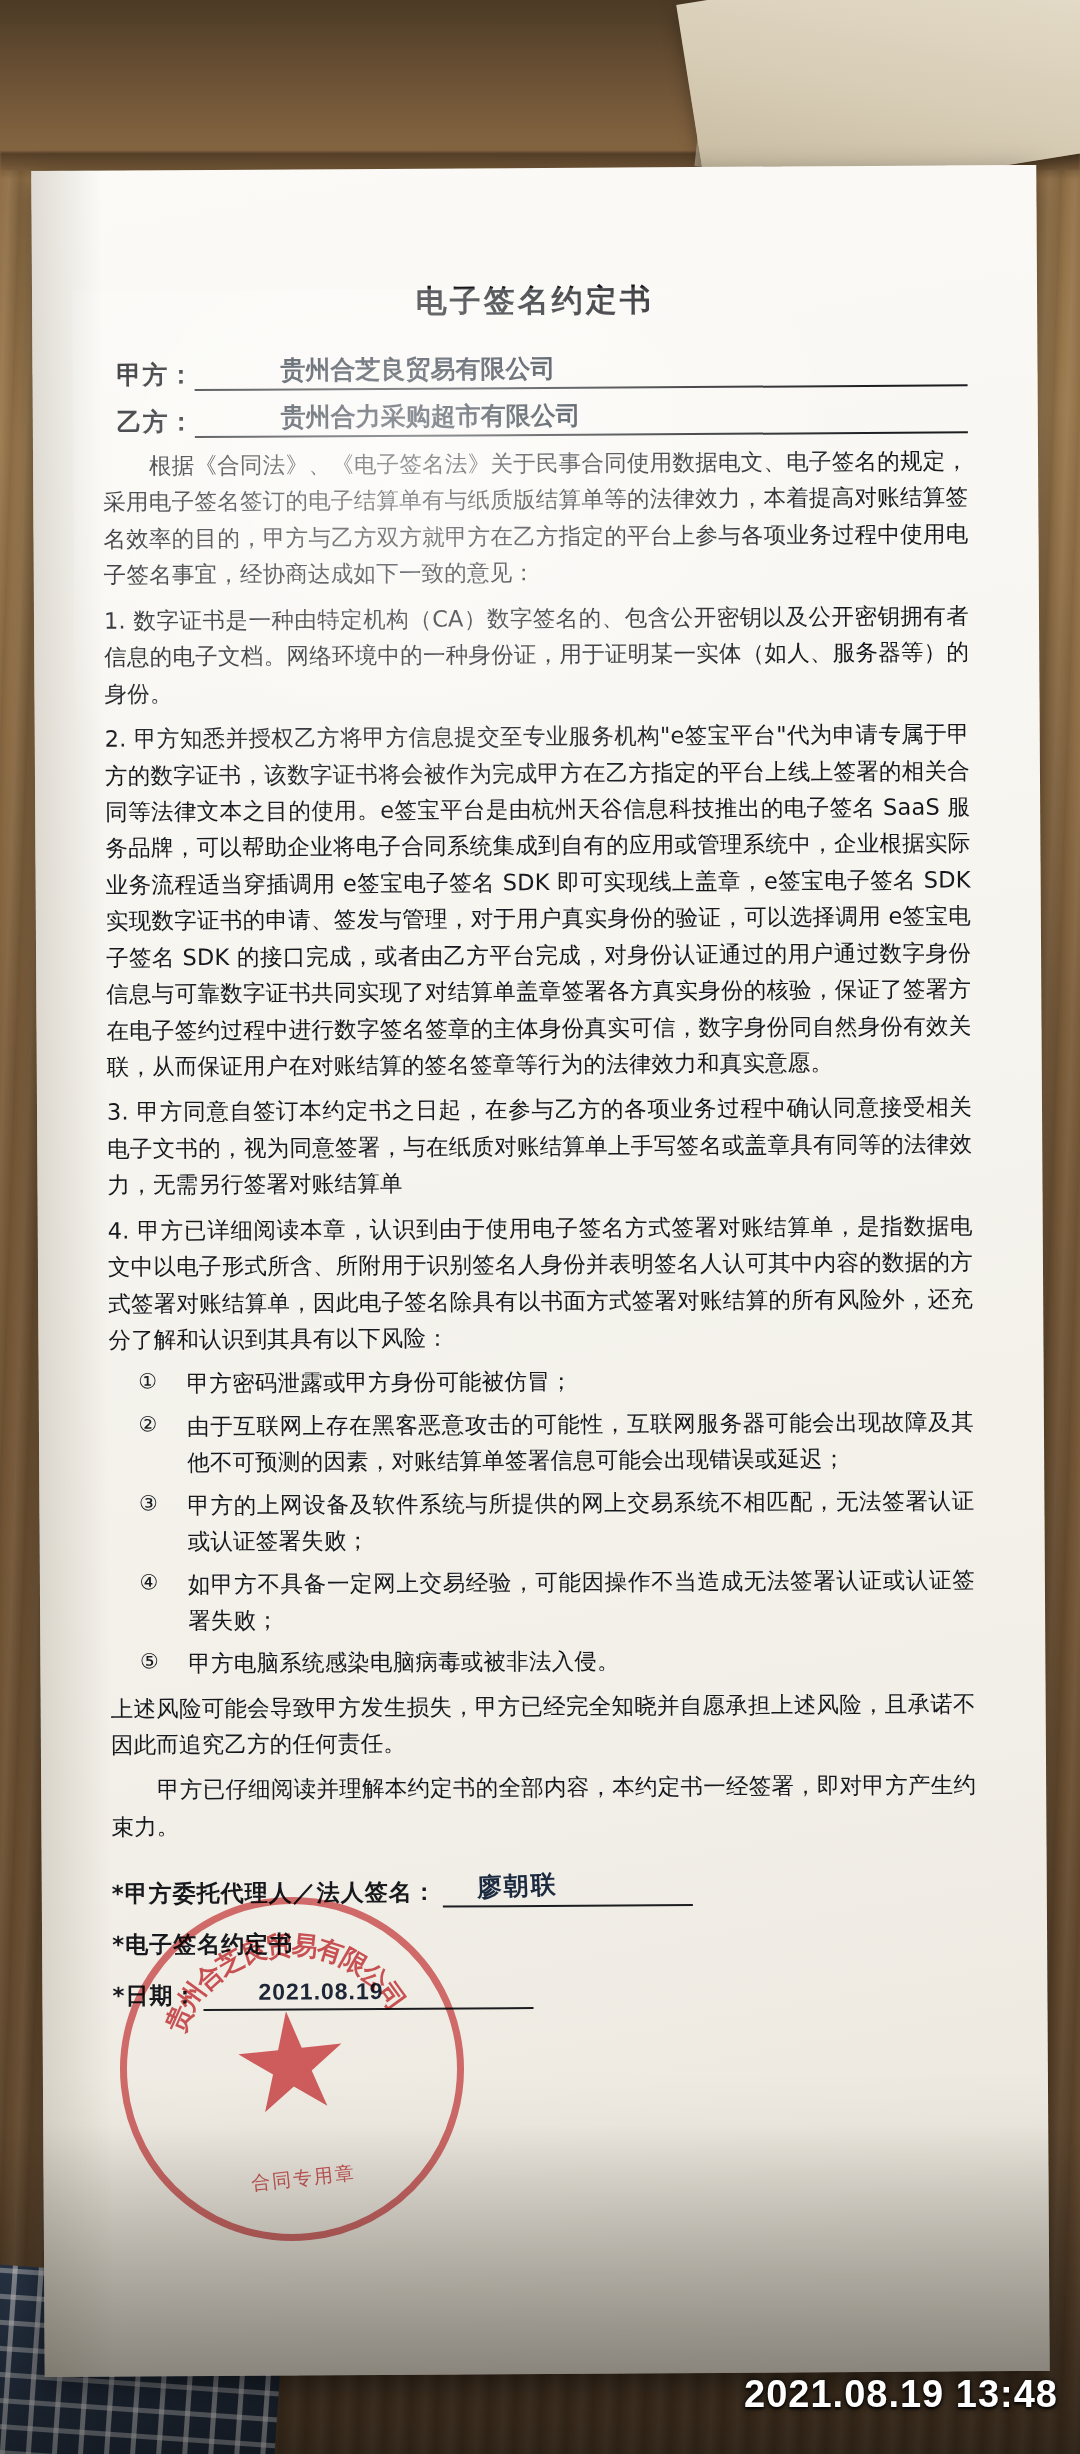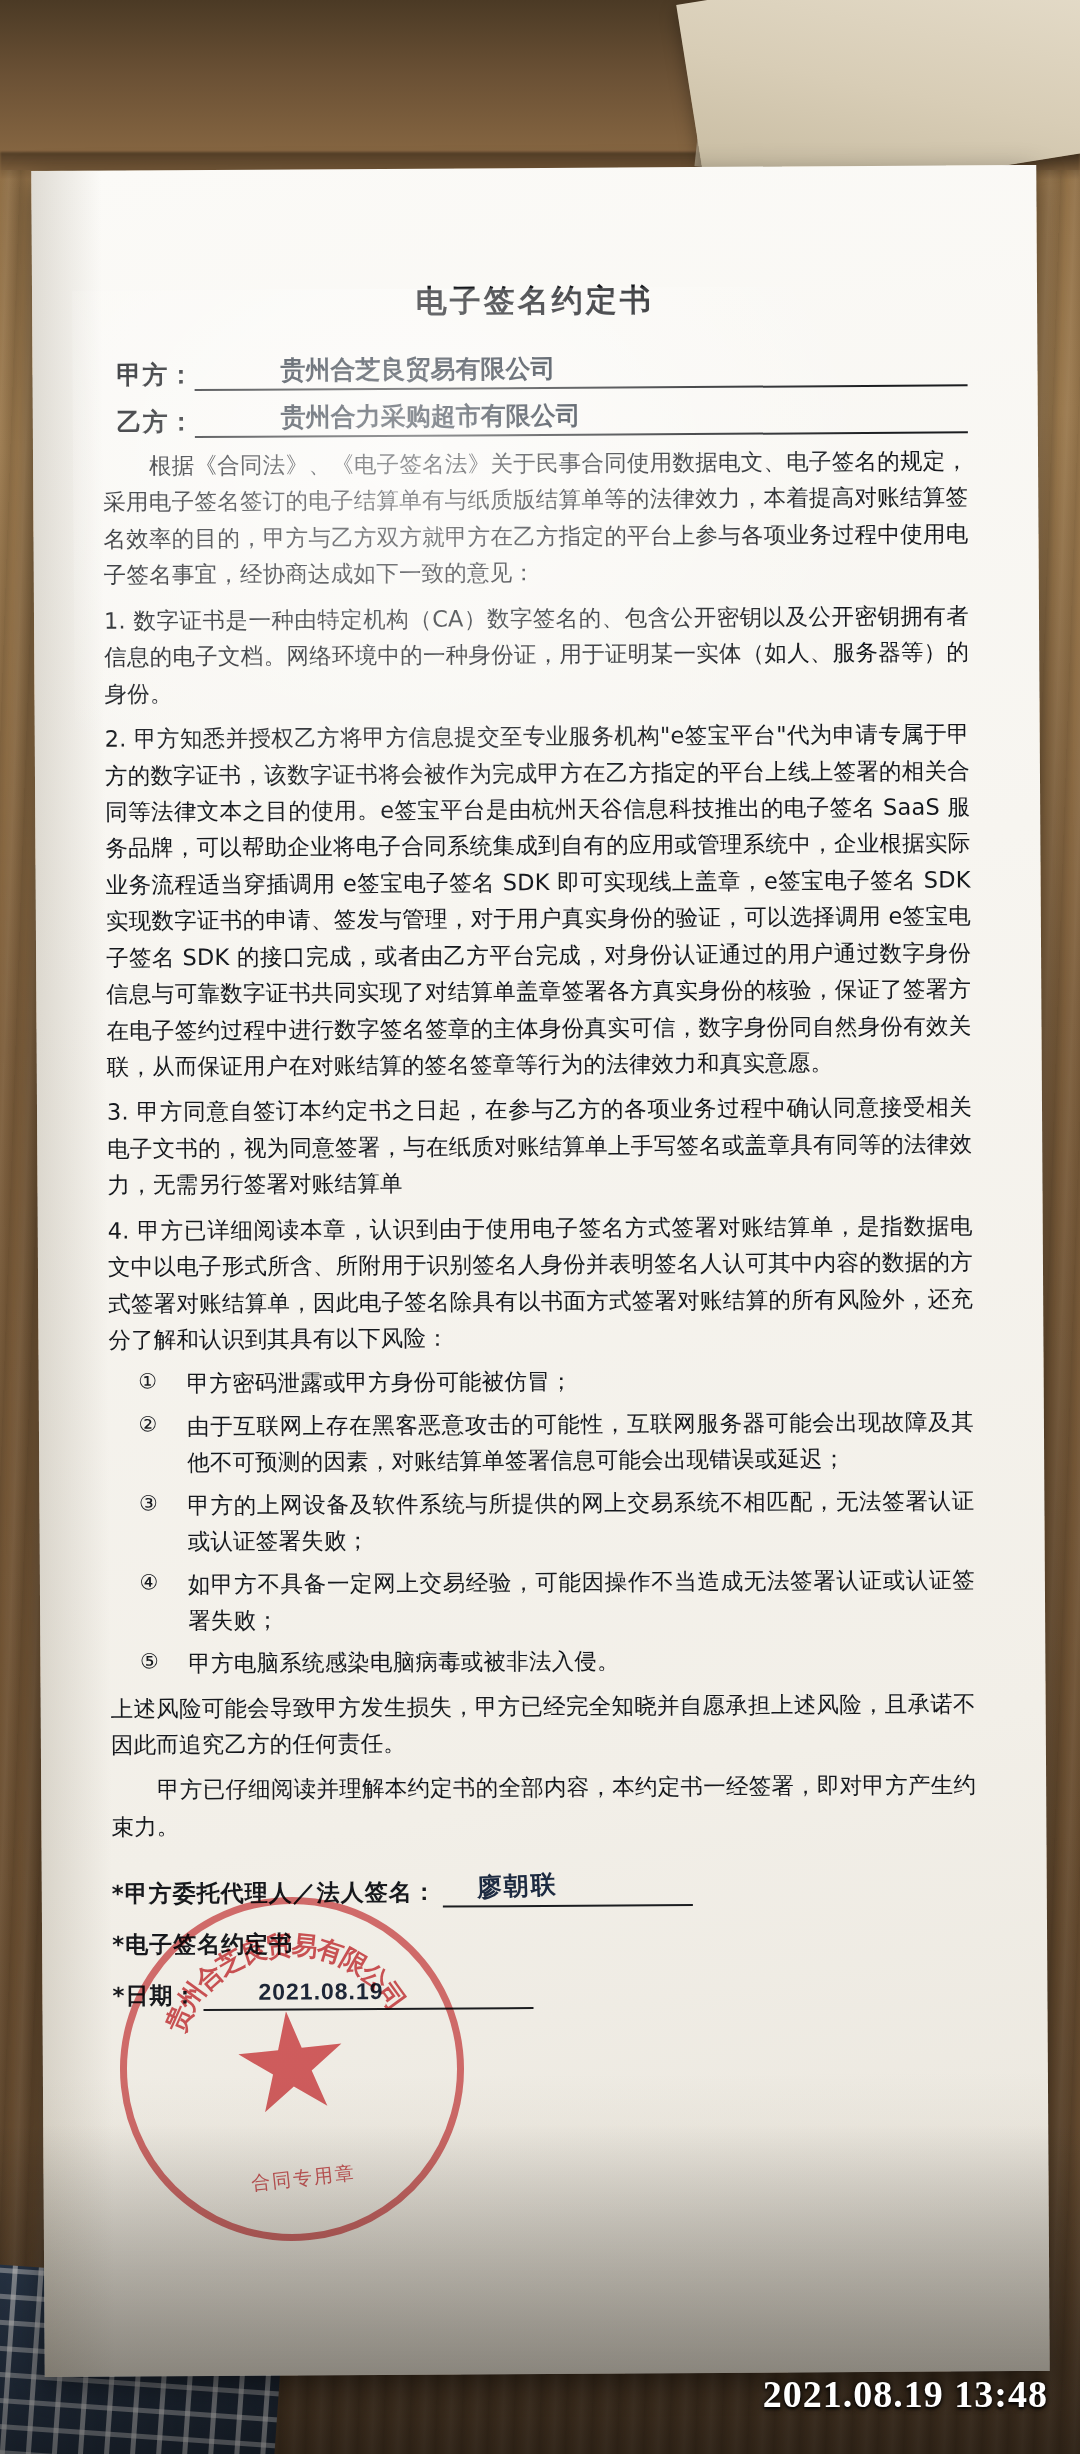--- a/index.html
+++ b/index.html
@@ -267,24 +267,24 @@
     width: 100%;
     text-align: center;
     font-size: 19px;
     color: rgba(198,28,34,0.8);
     letter-spacing: 2px;
   }
 
   
   .timestamp {
     position: absolute;
-    right: 32px;
+    right: 22px;
     bottom: 38px;
     color: #ffffff;
-    font-family: Liberation Serif, serif;
+    font-family: Liberation Sans, sans-serif;
     font-size: 38px;
     font-weight: bold;
     letter-spacing: 1px;
     text-shadow: 0 0 6px rgba(0,0,0,0.85), 0 2px 3px rgba(0,0,0,0.9);
   }
 </style>
 </head>
 <body>
 
 <div id="photo">

